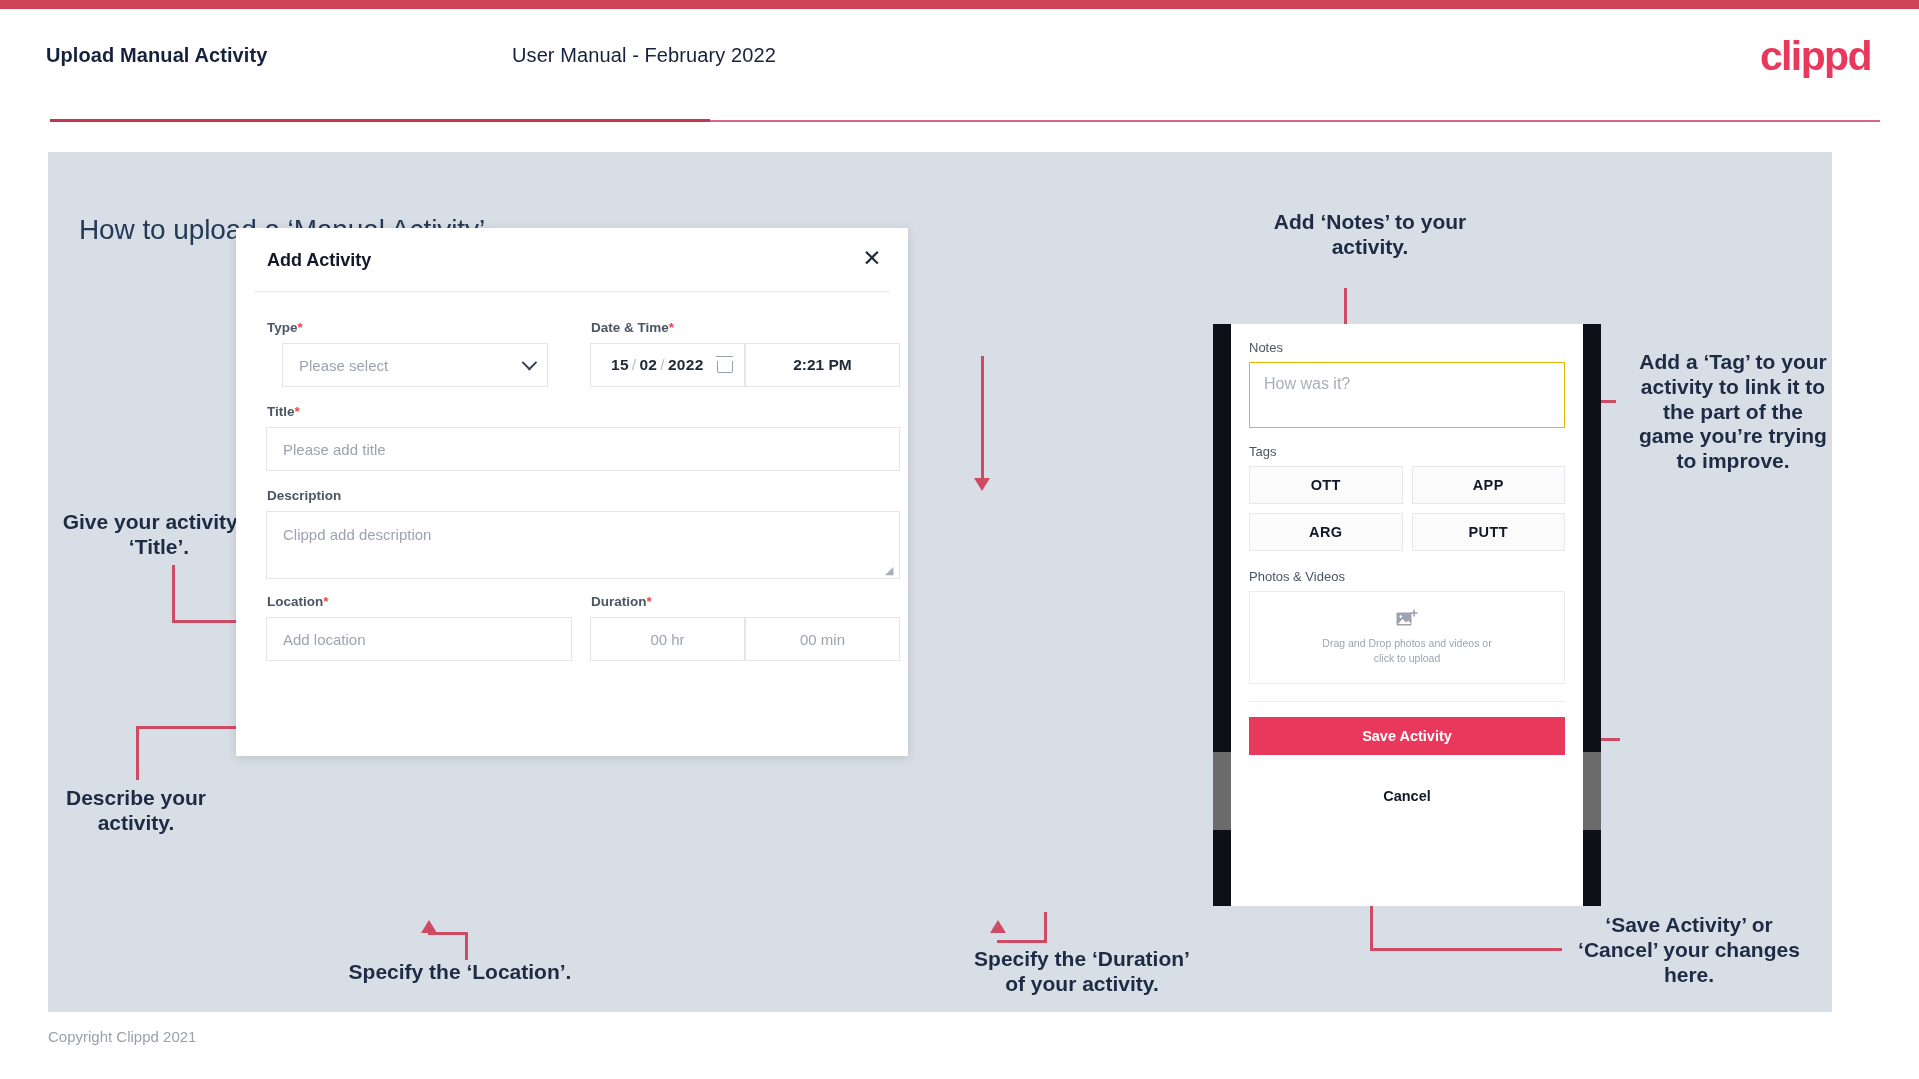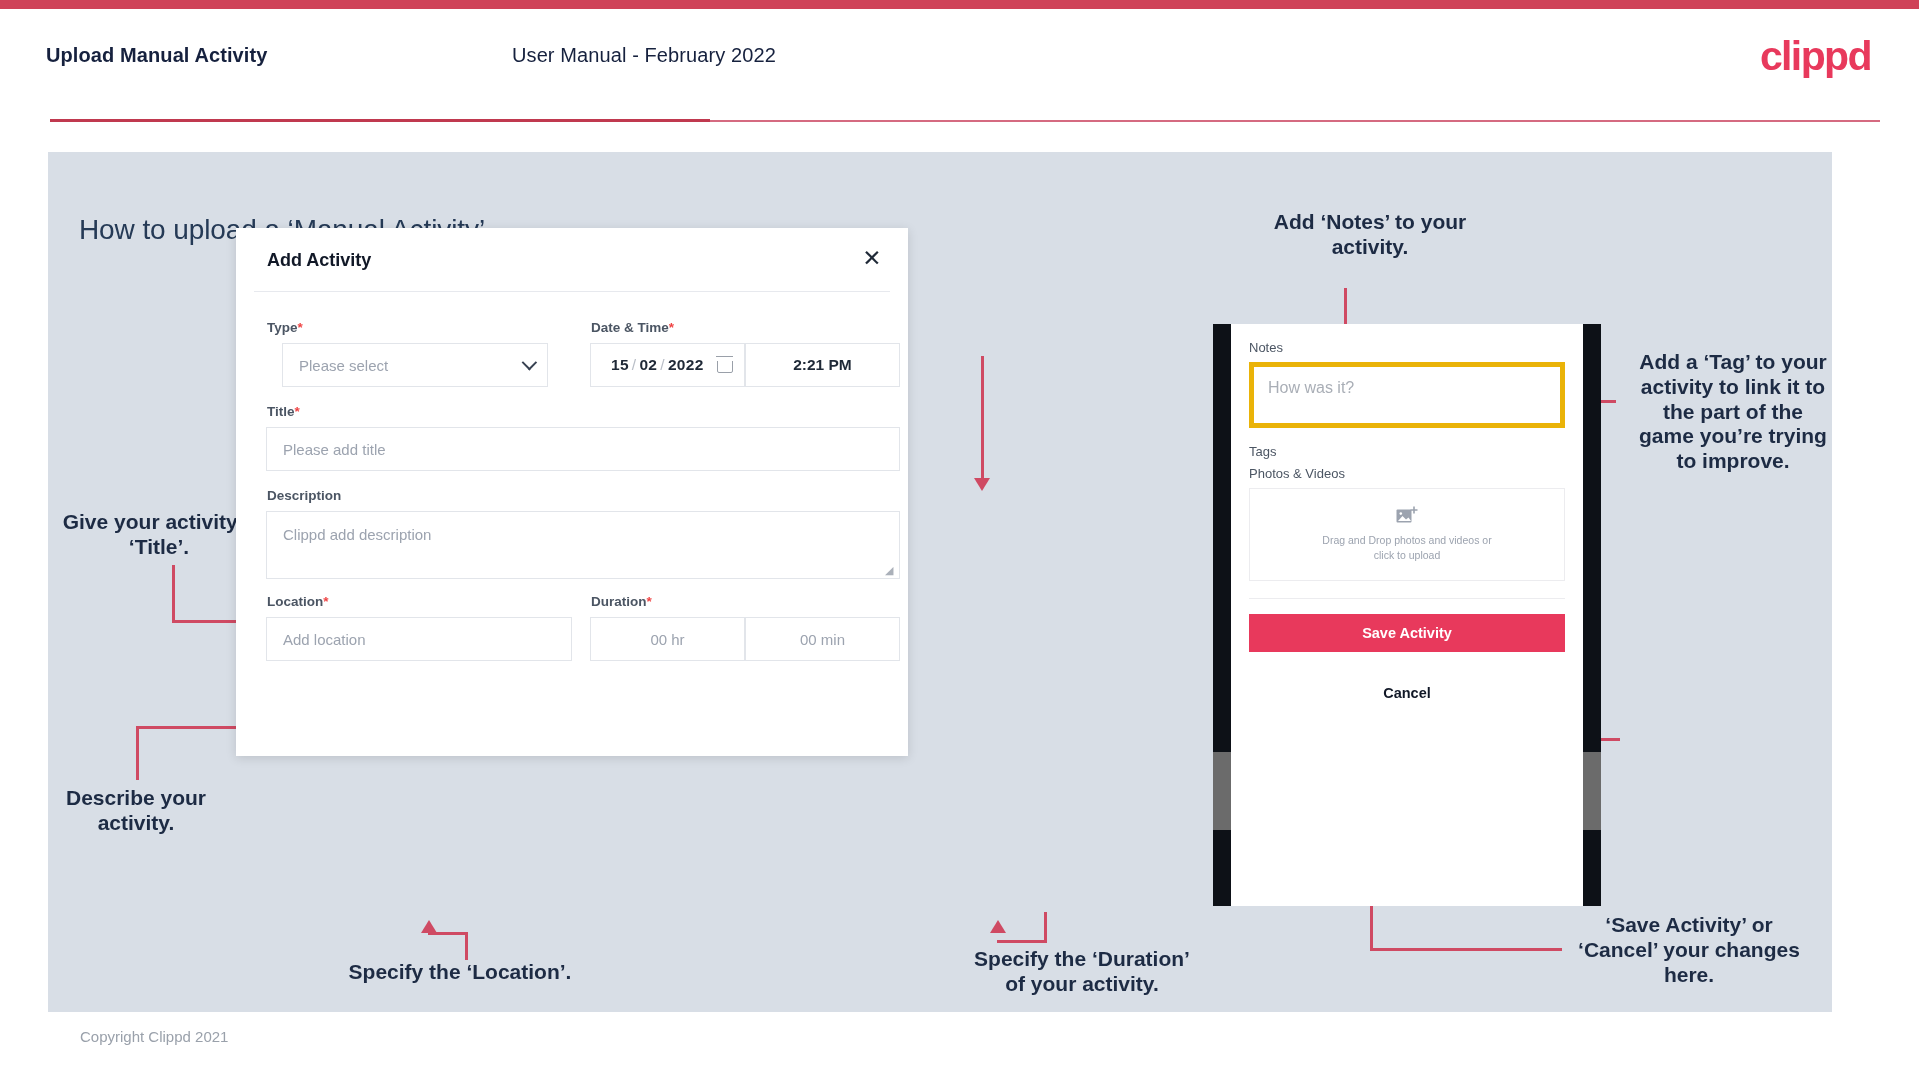--- a/index.html
+++ b/index.html
@@ -155,21 +155,21 @@
   .bar-gray {
     position: absolute; left: 0; width: 18px; height: 78px; top: 428px;
     background: #6b6b6b;
   }
   .phone-screen {
     position: absolute; left: 18px; top: 0; width: 352px; height: 582px;
     background: #ffffff; padding: 16px 18px 0 18px;
   }
   .p-label { font-size: 13px; color: #4b5563; margin-bottom: 7px; }
   .p-notes {
-    border: 5px solid #eab308; height: 66px; font-size: 16px; color: #a9aeb6;
+    border: 1px solid #eab308; height: 66px; font-size: 16px; color: #a9aeb6;
     padding: 12px 0 0 14px; margin-bottom: 16px;
   }
   .tag-grid { display: grid; grid-template-columns: 1fr 1fr; gap: 9px; margin-bottom: 18px; }
   .tag {
     border: 1px solid #e6e8ec; background: #fbfbfc; height: 38px;
     display: flex; align-items: center; justify-content: center;
     font-size: 14.5px; font-weight: 700; color: #111827; letter-spacing: .4px;
   }
   .dropzone {
     border: 1px solid #ececef; height: 93px;
@@ -187,21 +187,21 @@
   }
   .cancel-btn {
     height: 34px; display: flex; align-items: center; justify-content: center;
     color: #111827; font-size: 14.5px; font-weight: 700; margin-top: 24px;
     cursor: pointer;
   }
 
   
   .footer {
     position: absolute; left: 48px; top: 1028px;
-    font-size: 15px; color: #9aa1ab; margin-left: 32px;
+    font-size: 15px; color: #9aa1ab;
   }
 </style>
 </head>
 <body>
 
 <div id="page">
 
   <div class="top-strip"></div>
 
   <div class="hdr-title">Upload Manual Activity</div>
@@ -333,20 +333,26 @@
       <div class="bar-gray"></div>
     </div>
 
     <div class="phone-screen">
       <div class="p-label">Notes</div>
       <div class="p-notes">
         <span>How was it?</span>
       </div>
 
       <div class="p-label">Tags</div>
+      <div class="tag-grid">
+        <div class="tag">OTT</div>
+        <div class="tag">APP</div>
+        <div class="tag">ARG</div>
+        <div class="tag">PUTT</div>
+      </div>
 
       <div class="p-label">Photos &amp; Videos</div>
       <div class="dropzone">
         <span class="dz-ico">
           <svg width="22" height="19" viewBox="0 0 22 19">
             <rect x="0.5" y="3.5" width="15" height="13" rx="1" fill="#9ca3af"></rect>
             <circle cx="4.8" cy="7.6" r="1.3" fill="#ffffff"></circle>
             <path d="M2 15 L6.5 10 L10 13.5 L12.5 11.5 L15 15 Z" fill="#ffffff"></path>
             <path d="M18 0.5 L18 7.5 M14.5 4 L21.5 4" stroke="#9ca3af" stroke-width="1.6" fill="none"></path>
           </svg>

